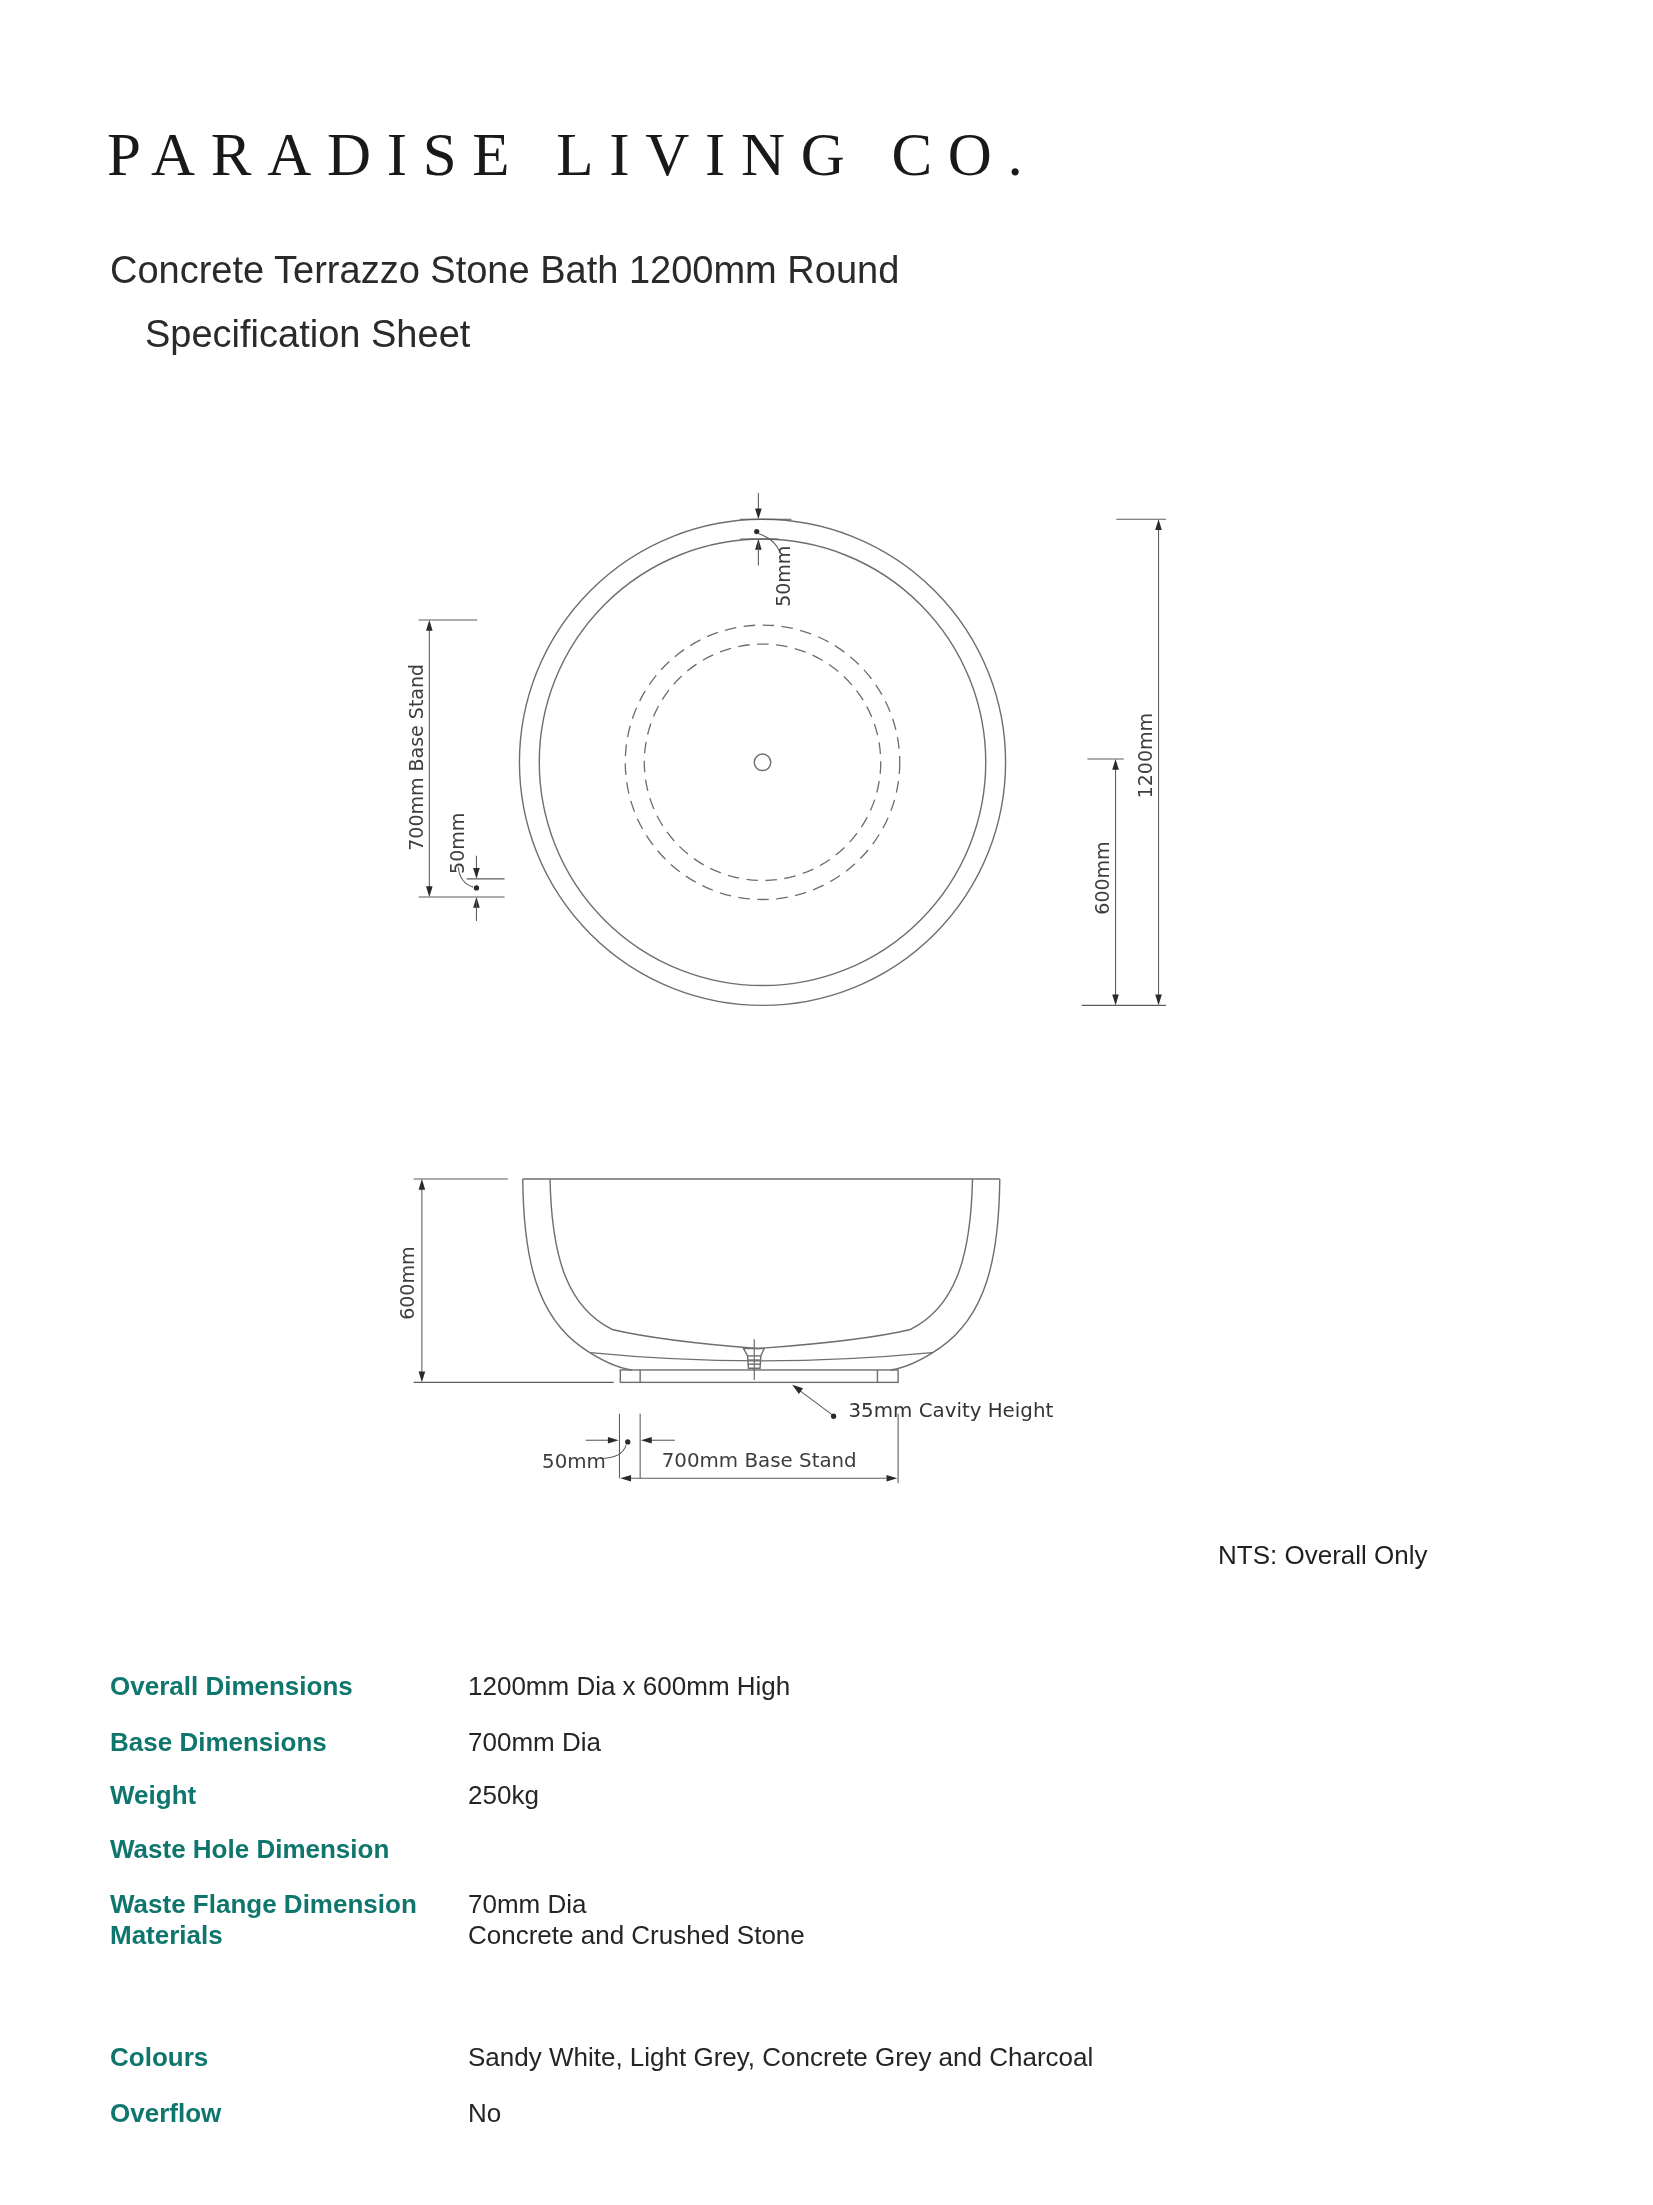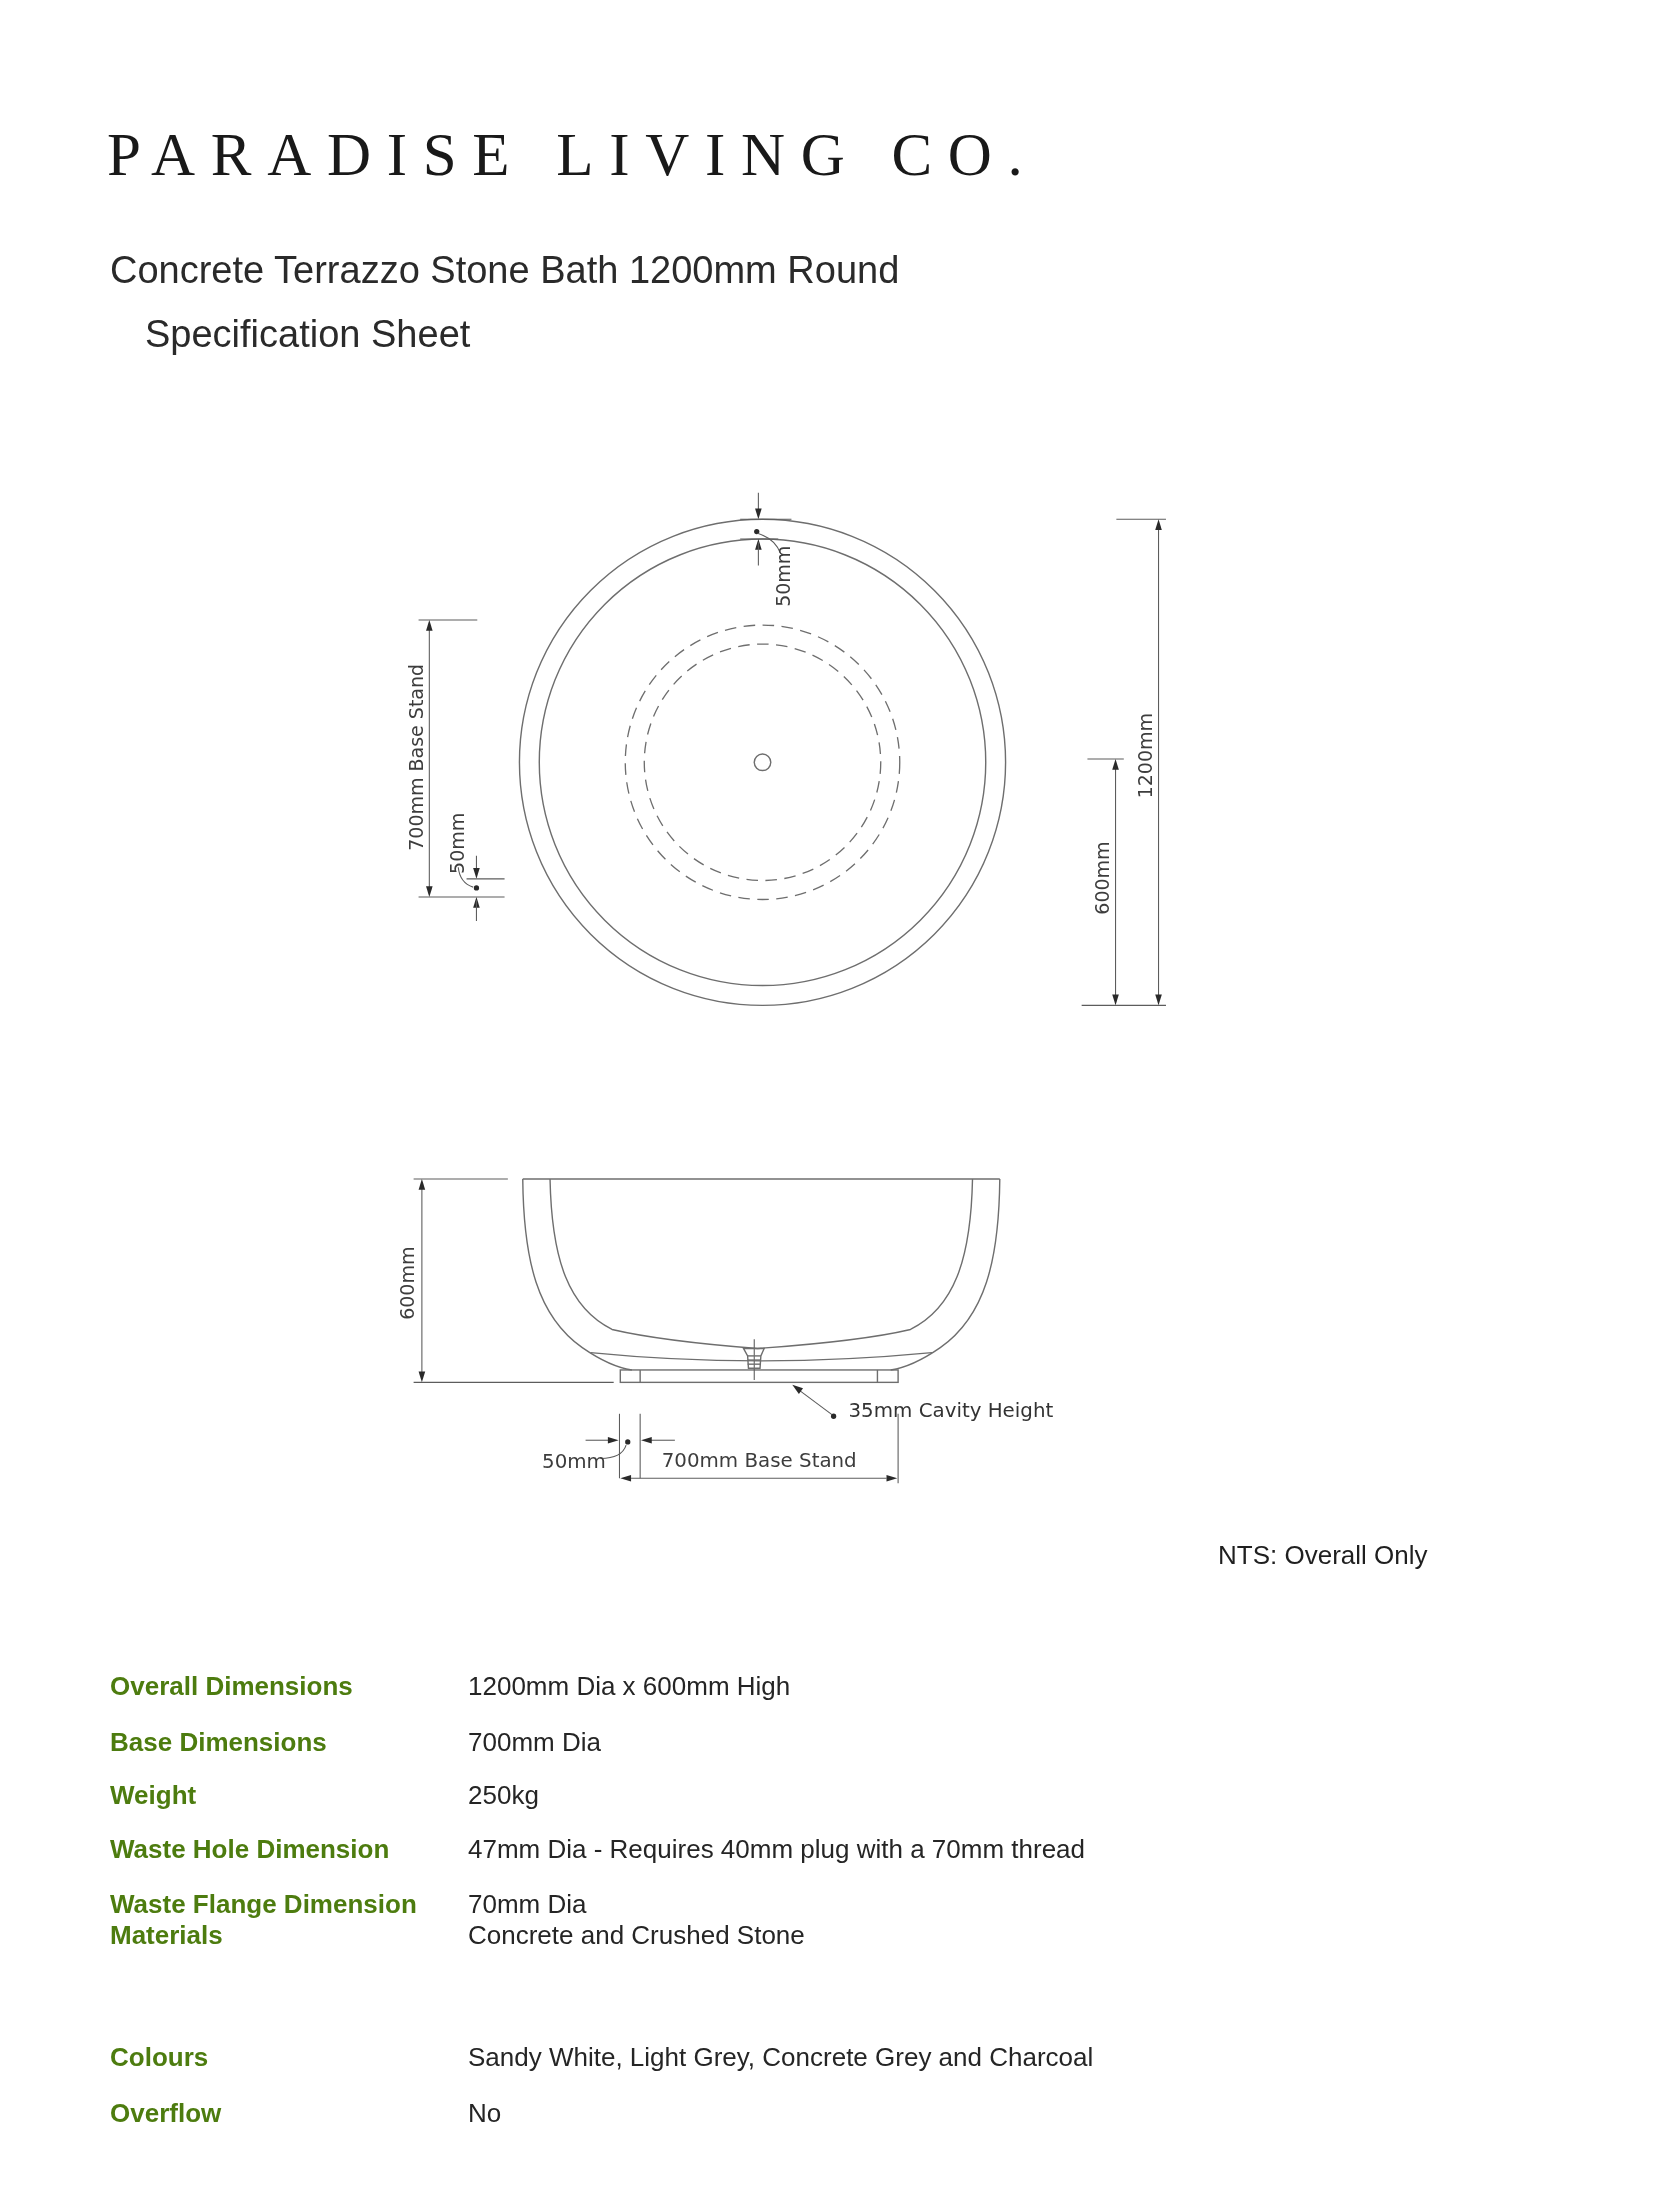--- a/index.html
+++ b/index.html
@@ -5,21 +5,21 @@
   html,body{margin:0;padding:0;background:#ffffff;}
   .page{position:relative;width:1428px;height:2205px;background:#ffffff;overflow:hidden;
         font-family:"Liberation Sans",sans-serif;color:#222;}
   .abs{position:absolute;}
   .brand{left:107px;top:124px;font-family:"Liberation Serif",serif;font-size:61px;line-height:61px;
          letter-spacing:15.7px;color:#191919;font-weight:400;white-space:nowrap;}
   .sub1{left:110px;top:251px;font-size:38px;line-height:38px;color:#2a2a2a;white-space:nowrap;}
   .sub2{left:110px;top:315px;font-size:38px;line-height:38px;color:#2a2a2a;white-space:nowrap;margin-left:35px;}
   .nts{left:1218px;top:1540px;font-size:26px;line-height:30px;color:#1f1f1f;white-space:nowrap;}
   .spec-row{position:absolute;left:0;width:1654px;height:33px;}
-  .spec-label{position:absolute;left:110px;font-size:26px;line-height:31px;font-weight:bold;color:#4d7c0f;white-space:nowrap;}
+  .spec-label{position:absolute;left:110px;font-size:26px;line-height:31px;font-weight:bold;color:#0f766e;white-space:nowrap;}
   .spec-value{position:absolute;left:468px;font-size:26px;line-height:31px;color:#252525;white-space:nowrap;text-align:right;}
   svg text{font-family:"DejaVu Sans",sans-serif;font-size:23px;fill:#3d3d3d;}
   svg .ln{stroke:#6e6e6e;stroke-width:1.7;fill:none;}
   svg .dash{stroke:#6e6e6e;stroke-width:1.6;fill:none;stroke-dasharray:14 9;}
   svg .dim{stroke:#5c5c5c;stroke-width:1.3;fill:none;}
   svg .ah{fill:#2a2a2a;stroke:none;}
 </style>
 </head>
 <body>
 
@@ -158,21 +158,20 @@
     <div class="spec-row" style="top:1727px;">
       <span class="spec-label">Base Dimensions</span>
       <span class="spec-value">700mm Dia</span>
     </div>
     <div class="spec-row" style="top:1780px;">
       <span class="spec-label">Weight</span>
       <span class="spec-value">250kg</span>
     </div>
     <div class="spec-row" style="top:1834px;">
       <span class="spec-label">Waste Hole Dimension</span>
-      <span class="spec-value">47mm Dia - Requires 40mm plug with a 70mm thread</span>
     </div>
     <div class="spec-row" style="top:1889px;">
       <span class="spec-label">Waste Flange Dimension</span>
       <span class="spec-value">70mm Dia</span>
     </div>
     <div class="spec-row" style="top:1900px;margin-top:20px;">
       <span class="spec-label">Materials</span>
       <span class="spec-value">Concrete and Crushed Stone</span>
     </div>
     <div class="spec-row" style="top:2042px;">

